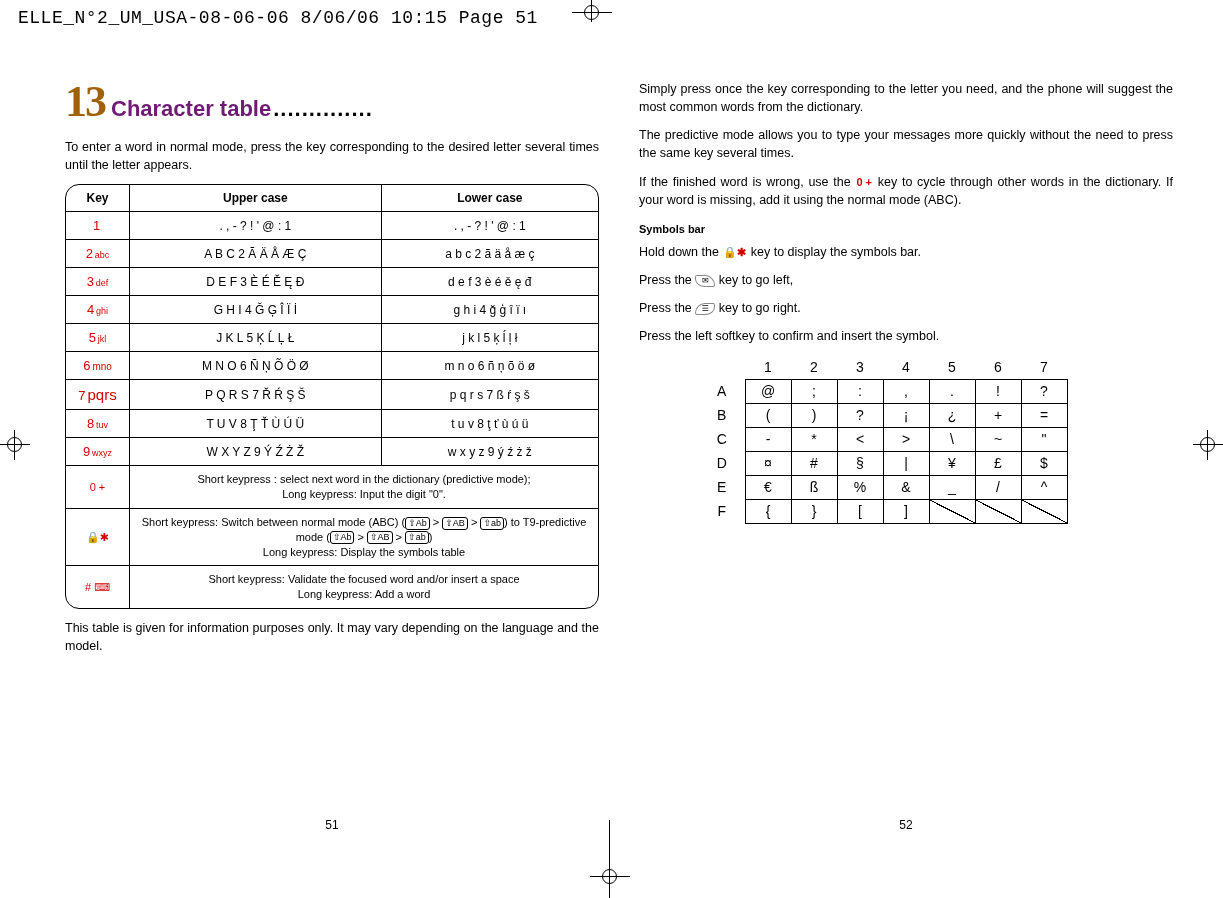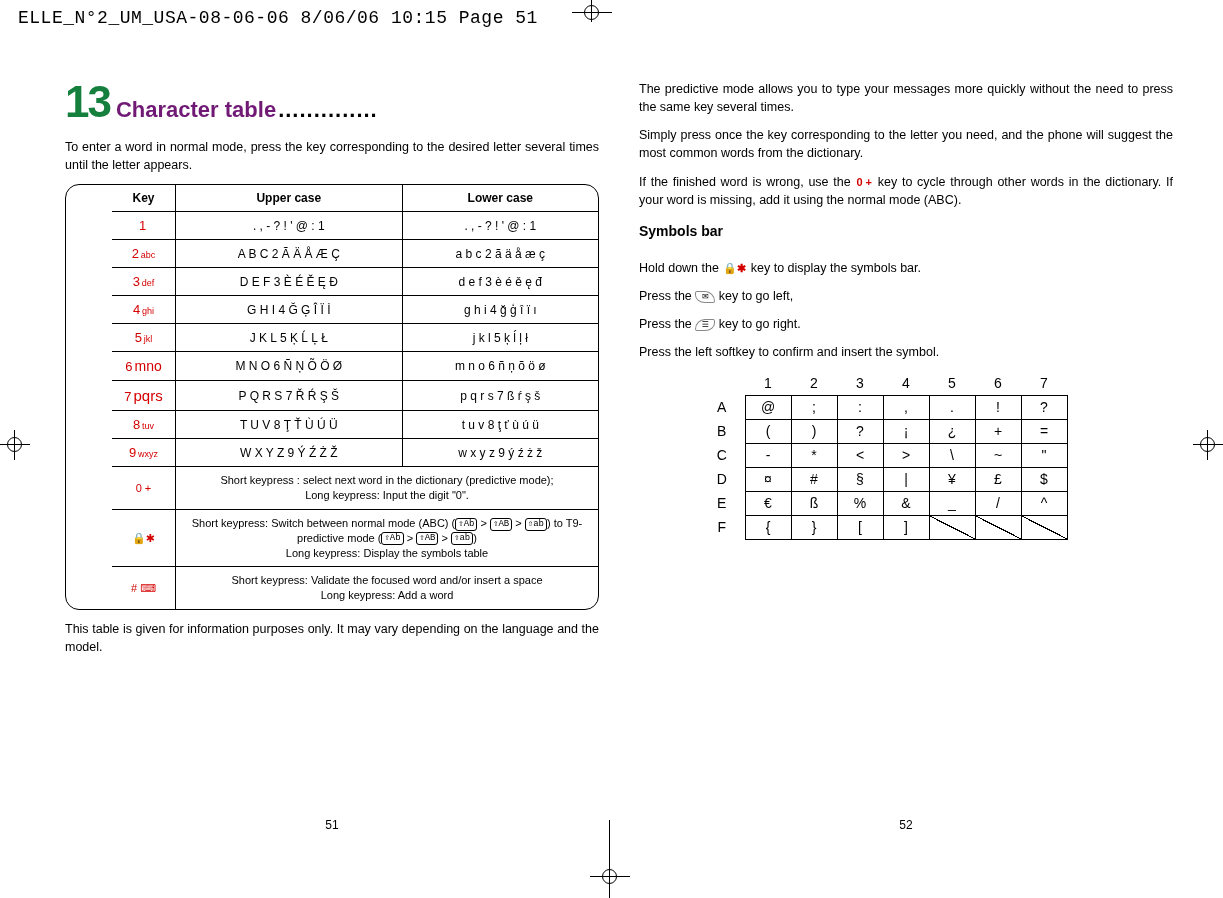--- a/index.html
+++ b/index.html
@@ -81,24 +81,24 @@
     font-size: 12px;
   }
 
   
   .chapter-head {
     display: flex;
     align-items: baseline;
     margin-bottom: 14px;
   }
   .chapter-num {
-    font-family: Liberation Sans, sans-serif;
+    font-family: Liberation Serif, serif;
     font-weight: 900;
     font-size: 44px;
-    color: #15803d;
+    color: #a16207;
     line-height: 1;
     letter-spacing: -2px;
     margin-right: 6px;
   }
   .chapter-title {
     font-family: "Arial Black", Arial, sans-serif;
     font-weight: 900;
     font-size: 22px;
     color: #701a75;
   }
@@ -110,43 +110,43 @@
   }
 
   .para {
     font-size: 12.5px;
     line-height: 1.45;
     margin-bottom: 10px;
     text-align: justify;
   }
   h3.sub {
     font-family: "Arial Black", Arial, sans-serif;
-    font-size: 14px;
+    font-size: 11px;
     font-weight: 900;
-    margin: 14px 0 20px 0;
+    margin: 14px 0 8px 0;
   }
 
   
   .key-icon {
     display: inline-block;
     vertical-align: middle;
     color: #d40000;
     font-family: Arial, sans-serif;
     font-size: 11px;
     font-weight: bold;
     line-height: 1;
     padding: 0 1px;
   }
   .mode-icon {
     display: inline-block;
     border: 1px solid #000;
     border-radius: 3px;
     padding: 0 2px;
     font-size: 9px;
-    font-family: Liberation Mono, monospace;
+    font-family: Liberation Sans, sans-serif;
     line-height: 11px;
     vertical-align: middle;
   }
   .softkey {
     display: inline-block;
     width: 20px; height: 12px;
     border: 1px solid #888;
     border-radius: 0 0 10px 10px / 0 0 8px 8px;
     vertical-align: middle;
     position: relative;
@@ -161,21 +161,20 @@
   table.char-table {
     width: 100%;
     border-collapse: separate;
     border-spacing: 0;
     border: 1.5px solid #000;
     border-radius: 14px;
     overflow: hidden;
     font-size: 12px;
     margin-top: 6px;
     margin-bottom: 10px;
-    padding-left: 46px;
   }
   table.char-table th, table.char-table td {
     border-bottom: 1px solid #000;
     padding: 6px 4px;
     text-align: center;
     vertical-align: middle;
   }
   table.char-table th:first-child,
   table.char-table td:first-child {
     border-right: 1px solid #000;
@@ -278,21 +277,21 @@
             <td class="kcell"><span class="digit">4</span><span style="font-size:9px">ghi</span></td>
             <td>G H I 4 Ğ Ģ Î Ï İ</td>
             <td>g h i 4 ğ ģ î ï ı</td>
           </tr>
           <tr>
             <td class="kcell"><span class="digit">5</span><span style="font-size:9px">jkl</span></td>
             <td>J K L 5 Ķ Ĺ Ļ Ł</td>
             <td>j k l 5 ķ ĺ ļ ł</td>
           </tr>
           <tr>
-            <td class="kcell"><span class="digit">6</span><span style="font-size:14px">mno</span></td>
+            <td class="kcell"><span class="digit">6</span><span style="font-size:10px">mno</span></td>
             <td>M N O 6 Ñ Ņ Õ Ö Ø</td>
             <td>m n o 6 ñ ņ õ ö ø</td>
           </tr>
           <tr>
             <td class="kcell"><span class="digit">7</span><span style="font-size:15px">pqrs</span></td>
             <td>P Q R S 7 Ř Ŕ Ş Š</td>
             <td>p q r s 7 ß ŕ ş š</td>
           </tr>
           <tr>
             <td class="kcell"><span class="digit">8</span><span style="font-size:9px">tuv</span></td>
@@ -318,22 +317,22 @@
           </tr>
         </tbody>
     </table>
 
     <p class="para">This table is given for information purposes only. It may vary depending on the language and the model.</p>
 
     <div class="page-num">51</div>
   </div>
 
   <div class="page">
+    <p class="para">Simply press once the key corresponding to the letter you need, and the phone will suggest the most common words from the dictionary.</p>
     <p class="para">The predictive mode allows you to type your messages more quickly without the need to press the same key several times.</p>
-    <p class="para">Simply press once the key corresponding to the letter you need, and the phone will suggest the most common words from the dictionary.</p>
     <p class="para">
       <span>If the finished word is wrong, use the </span><span class="key-icon">0 +</span><span> key to cycle through other words in the dictionary. If your word is missing, add it using the normal mode (ABC).</span>
     </p>
 
     <h3 class="sub">Symbols bar</h3>
 
     <p class="para">
       <span>Hold down the </span><span class="key-icon">🔒✱</span><span> key to display the symbols bar.</span>
     </p>
     <p class="para">

